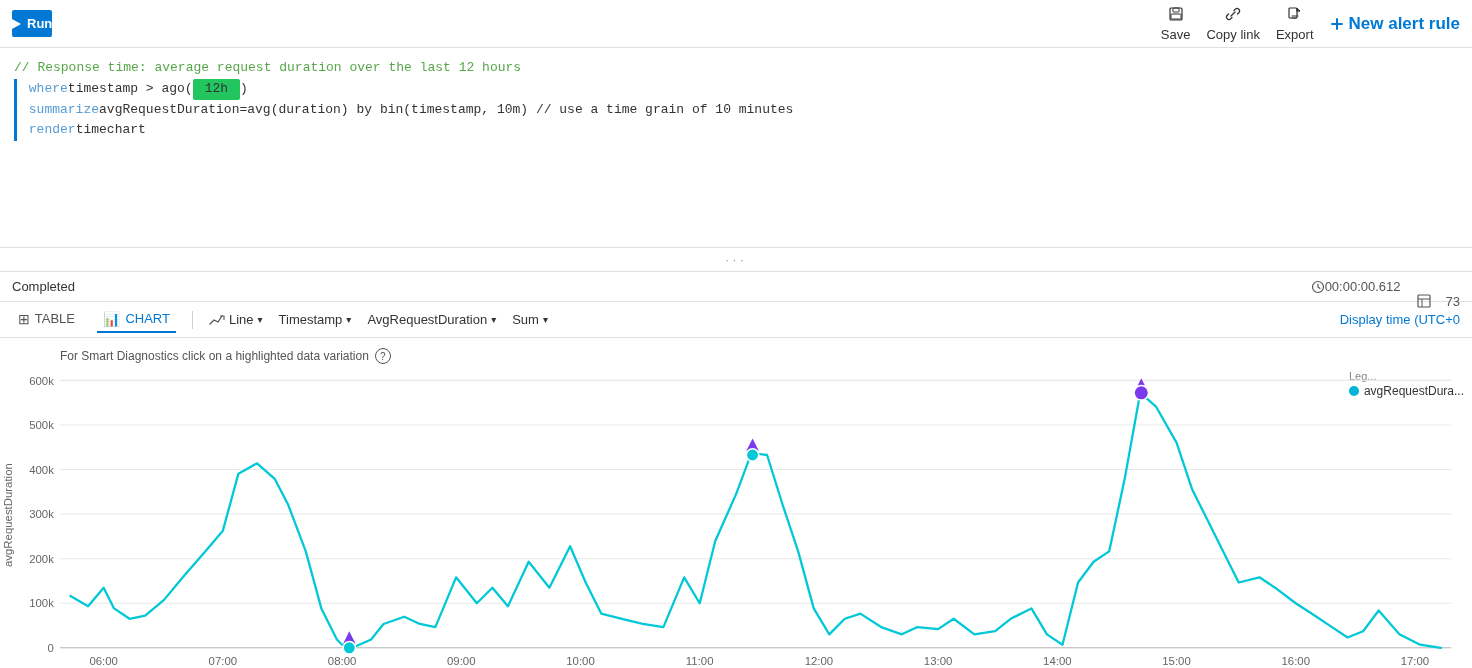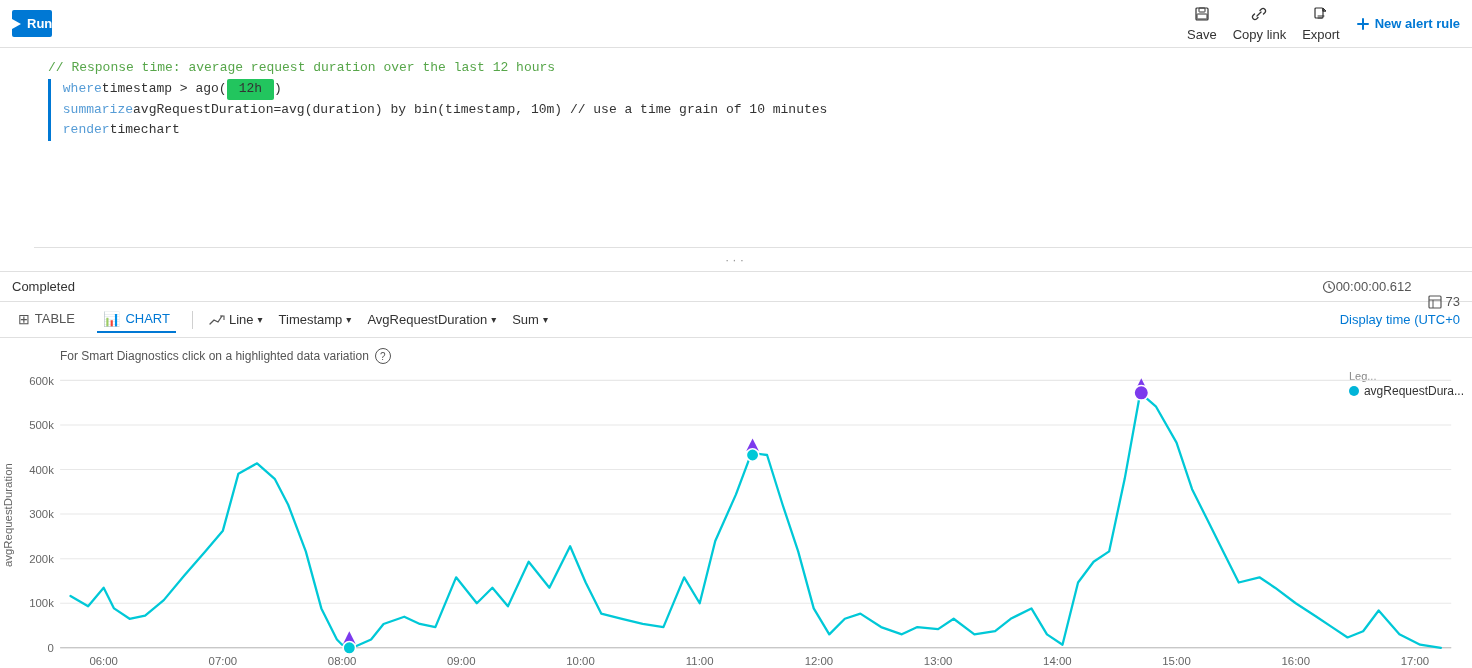--- a/index.html
+++ b/index.html
@@ -62,37 +62,36 @@
       border: none;
       padding: 0;
       flex-direction: column;
     }
     .new-alert-btn {
       display: flex;
       align-items: center;
       gap: 5px;
       cursor: pointer;
       color: #0078d4;
-      font-size: 13px;
+      font-size: 17px;
       background: none;
       border: none;
       font-weight: 600;
     }
 
     
     .query-editor {
       padding: 10px 14px;
       font-family: 'Consolas', 'Courier New', monospace;
       font-size: 13px;
       line-height: 1.6;
       min-height: 200px;
       border-bottom: 1px solid #e0e0e0;
       background: #fff;
       position: relative;
-      margin-left: 34px;
     }
     .comment-line { color: #57a64a; }
     .keyword { color: #569cd6; }
     .plain-text { color: #333; }
     .highlight-box {
       background: #22c55e;
       border-radius: 2px;
       padding: 0 12px;
       color: #333;
     }
@@ -117,21 +116,21 @@
     .status-completed { color: #333; font-size: 13px; }
     .status-right {
       margin-left: auto;
       display: flex;
       align-items: center;
       gap: 16px;
       color: #555;
       font-size: 13px;
     }
     .status-time { display: flex; align-items: center; }
-    .status-rows { display: flex; align-items: flex-end; gap: 4px; margin-top: 29px; }
+    .status-rows { display: flex; align-items: flex-start; gap: 15px; margin-top: 29px; }
 
     
     .view-tabs {
       display: flex;
       align-items: center;
       padding: 4px 12px;
       border-bottom: 1px solid #e0e0e0;
       height: 36px;
       gap: 16px;
     }

